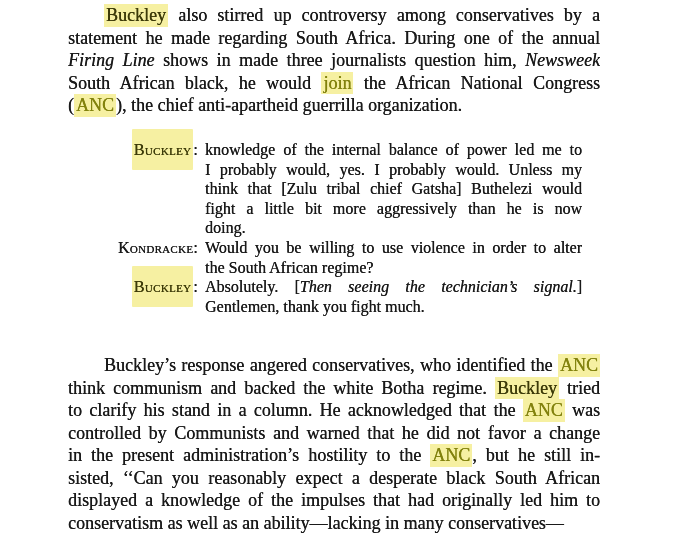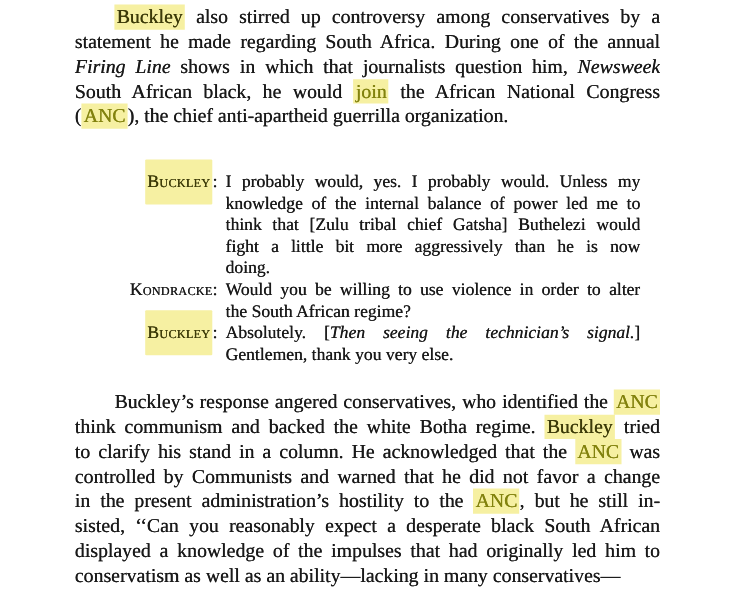--- a/index.html
+++ b/index.html
@@ -32,47 +32,47 @@
   .ho{color:var(--hl-olive,#82820e);}
   .ink{text-shadow:0.25px 0 0 currentColor;}
 </style>
 </head>
 <body>
 
 <div class="page ink" style="--page-bg: #ffffff; --body-text: #1a1a1a; --hl-bg: #f6f0a2; --hl-dark: #3c3a08; --hl-olive: #82820e;">
   <div id="p1" class="block body-para" style="top:4px">
       <div class="line j ind"><span class="hl hd">Buckley</span><span> also stirred up controversy among conservatives by a</span></div>
       <div class="line j"><span>statement he made regarding South Africa. During one of the annual</span></div>
-      <div class="line j"><span class="it">Firing Line</span><span> shows in which that journalists question him, </span><span class="it">Newsweek</span></div>
+      <div class="line j"><span class="it">Firing Line</span><span> shows in made three journalists question him, </span><span class="it">Newsweek</span></div>
       <div class="line j"><span>South African black, he would </span><span class="hl ho">join</span><span> the African National Congress</span></div>
       <div class="line"><span>(</span><span class="hl ho">ANC</span><span>), the chief anti-apartheid guerrilla organization.</span></div>
     </div>
-  <div id="dlg" class="block dialogue" style="top:156px">
+  <div id="dlg" class="block dialogue" style="top:140px">
       <div class="dlg-row">
         <div class="spk"><span class="sc hl hd">Buckley</span><span class="sc">:</span></div>
         <div class="speech">
+          <div class="line j"><span>knowledge of the internal balance of power led me to</span></div>
           <div class="line j"><span>I probably would, yes. I probably would. Unless my</span></div>
-          <div class="line j"><span>knowledge of the internal balance of power led me to</span></div>
           <div class="line j"><span>think that [Zulu tribal chief Gatsha] Buthelezi would</span></div>
           <div class="line j"><span>fight a little bit more aggressively than he is now</span></div>
           <div class="line"><span>doing.</span></div>
         </div>
       </div>
       <div class="dlg-row">
         <div class="spk"><span class="sc">Kondracke</span><span class="sc">:</span></div>
         <div class="speech">
           <div class="line j"><span>Would you be willing to use violence in order to alter</span></div>
           <div class="line"><span>the South African regime?</span></div>
         </div>
       </div>
       <div class="dlg-row">
         <div class="spk"><span class="sc hl hd">Buckley</span><span class="sc">:</span></div>
         <div class="speech">
           <div class="line j"><span>Absolutely. [</span><span class="it">Then seeing the technician’s signal.</span><span>]</span></div>
-          <div class="line"><span>Gentlemen, thank you very else.</span></div>
+          <div class="line"><span>Gentlemen, thank you fight much.</span></div>
         </div>
       </div>
     </div>
   <div id="p2" class="block body-para" style="top:354px">
       <div class="line j ind"><span>Buckley’s response angered conservatives, who identified the </span><span class="hl ho">ANC</span></div>
       <div class="line j"><span>think communism and backed the white Botha regime. </span><span class="hl hd">Buckley</span><span> tried</span></div>
       <div class="line j"><span>to clarify his stand in a column. He acknowledged that the </span><span class="hl ho">ANC</span><span> was</span></div>
       <div class="line j"><span>controlled by Communists and warned that he did not favor a change</span></div>
       <div class="line j"><span>in the present administration’s hostility to the </span><span class="hl ho">ANC</span><span>, but he still in-</span></div>
       <div class="line j"><span>sisted, ‘‘Can you reasonably expect a desperate black South African</span></div>

